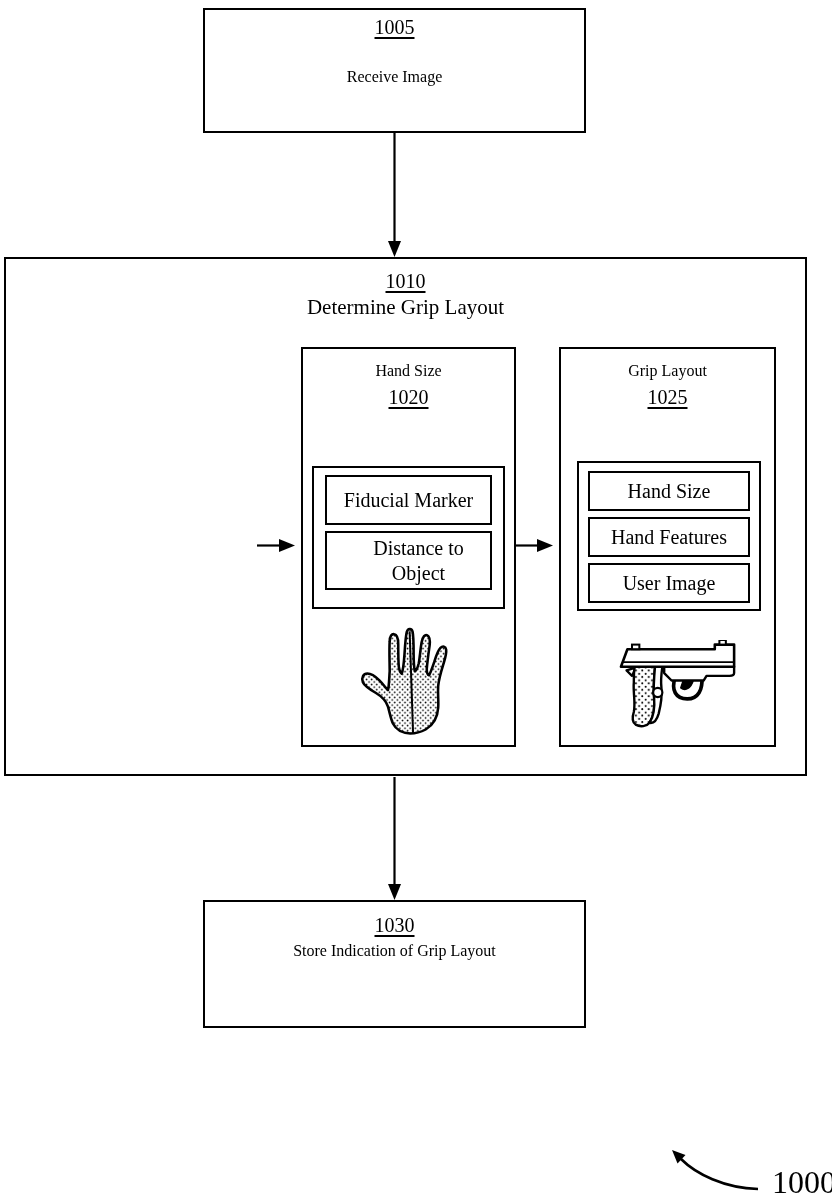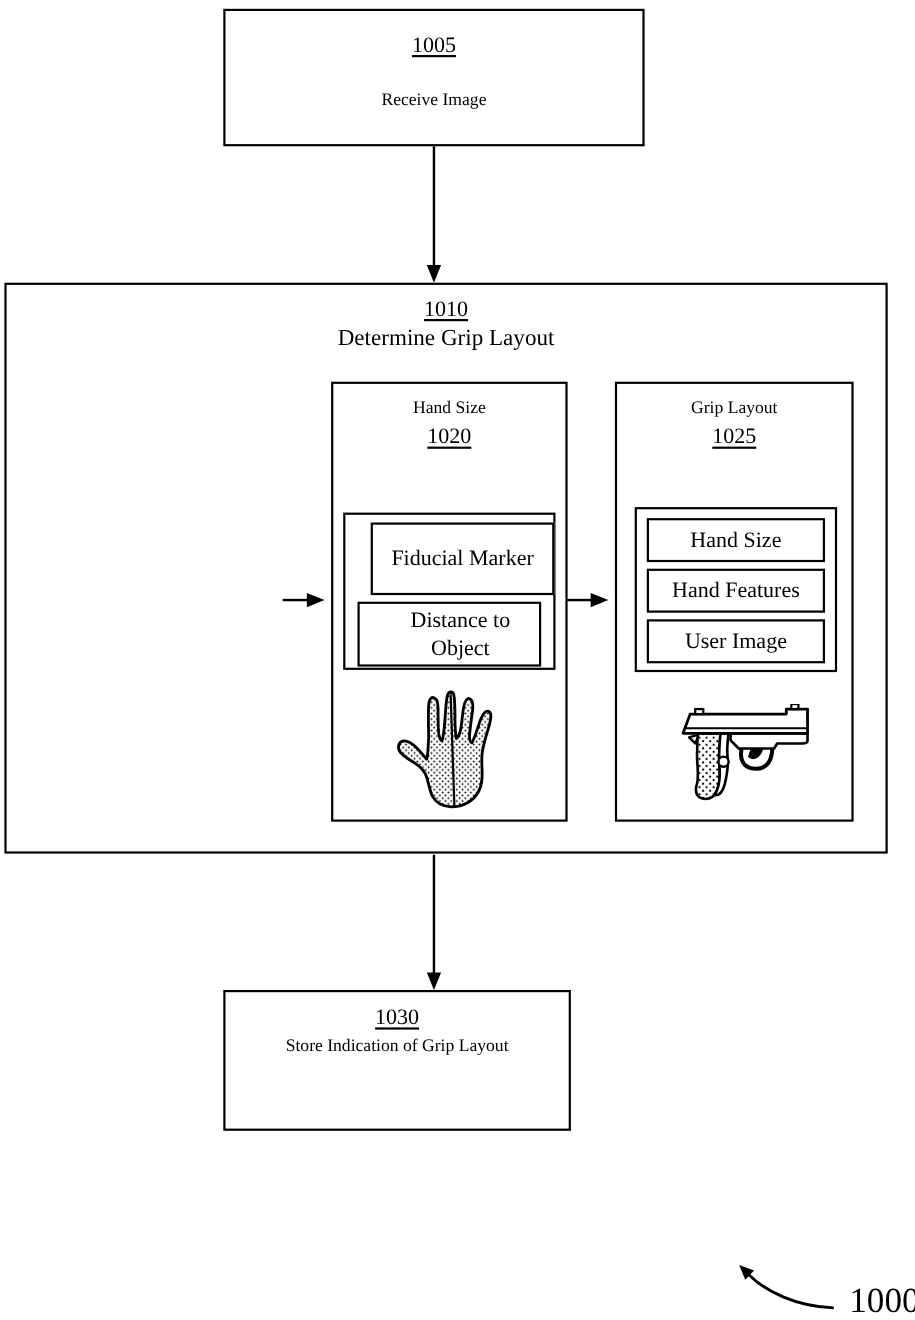--- a/index.html
+++ b/index.html
@@ -5,39 +5,39 @@
   html,body{margin:0;padding:0;background:#ffffff;}
   #page{
     position:relative;width:832px;height:1200px;background:#ffffff;
     font-family:"Liberation Serif","DejaVu Serif",serif;color:#000;
     overflow:hidden;
   }
   .box{position:absolute;border:2px solid #000;background:#fff;box-sizing:border-box;text-align:center;}
   .ref{font-size:20px;line-height:26px;text-decoration:underline;text-underline-offset:3px;}
   .lbl{font-size:16px;line-height:26px;}
   
-  #box-receive{left:203px;top:8px;width:383px;height:125px;padding-top:18px;}
+  #box-receive{left:203px;top:8px;width:383px;height:125px;padding-top:4px;}
   #box-receive .lbl{margin-top:24px;}
-  #box-store{left:203px;top:900px;width:316px;height:128px;padding-top:10px;}
+  #box-store{left:203px;top:900px;width:383px;height:128px;padding-top:10px;}
   #box-store .lbl{}
   
   #box-determine{left:4px;top:257px;width:803px;height:519px;padding-top:9px;}
   #box-determine > .lbl{font-size:21px;}
   
   .subbox{position:absolute;top:88px;height:400px;border:2px solid #000;background:#fff;box-sizing:border-box;text-align:center;padding-top:9px;}
   #sub-seg{left:35px;width:218px;}
   #sub-hand{left:295px;width:215px;}
   #sub-grip{left:553px;width:217px;}
   
   .nestframe{position:absolute;border:2px solid #000;background:#fff;box-sizing:border-box;}
   #hand-nest{left:9px;top:117px;width:193px;height:143px;padding:7px 11px;}
   #grip-nest{left:16px;top:112px;width:184px;height:150px;padding:8px 9px;}
   .innerbox{border:2px solid #000;background:#fff;box-sizing:border-box;display:flex;align-items:center;justify-content:center;text-align:center;font-size:20px;line-height:25px;}
   #hand-nest .innerbox{width:100%;}
-  #ib-fiducial{height:66px;margin-bottom:6px;margin-left:12px;}
+  #ib-fiducial{height:50px;margin-bottom:6px;}
   #ib-distance{height:59px;padding-left:20px;}
   #grip-nest .innerbox{width:100%;height:40px;margin-bottom:6px;}
   
   .art{position:absolute;}
   #art-hand-big{left:14px;top:140px;}
   #art-hand-small{left:57px;top:271px;}
   #art-gun{left:57px;top:291px;}
   
   #connectors{position:absolute;left:0;top:0;z-index:6;pointer-events:none;}
   

